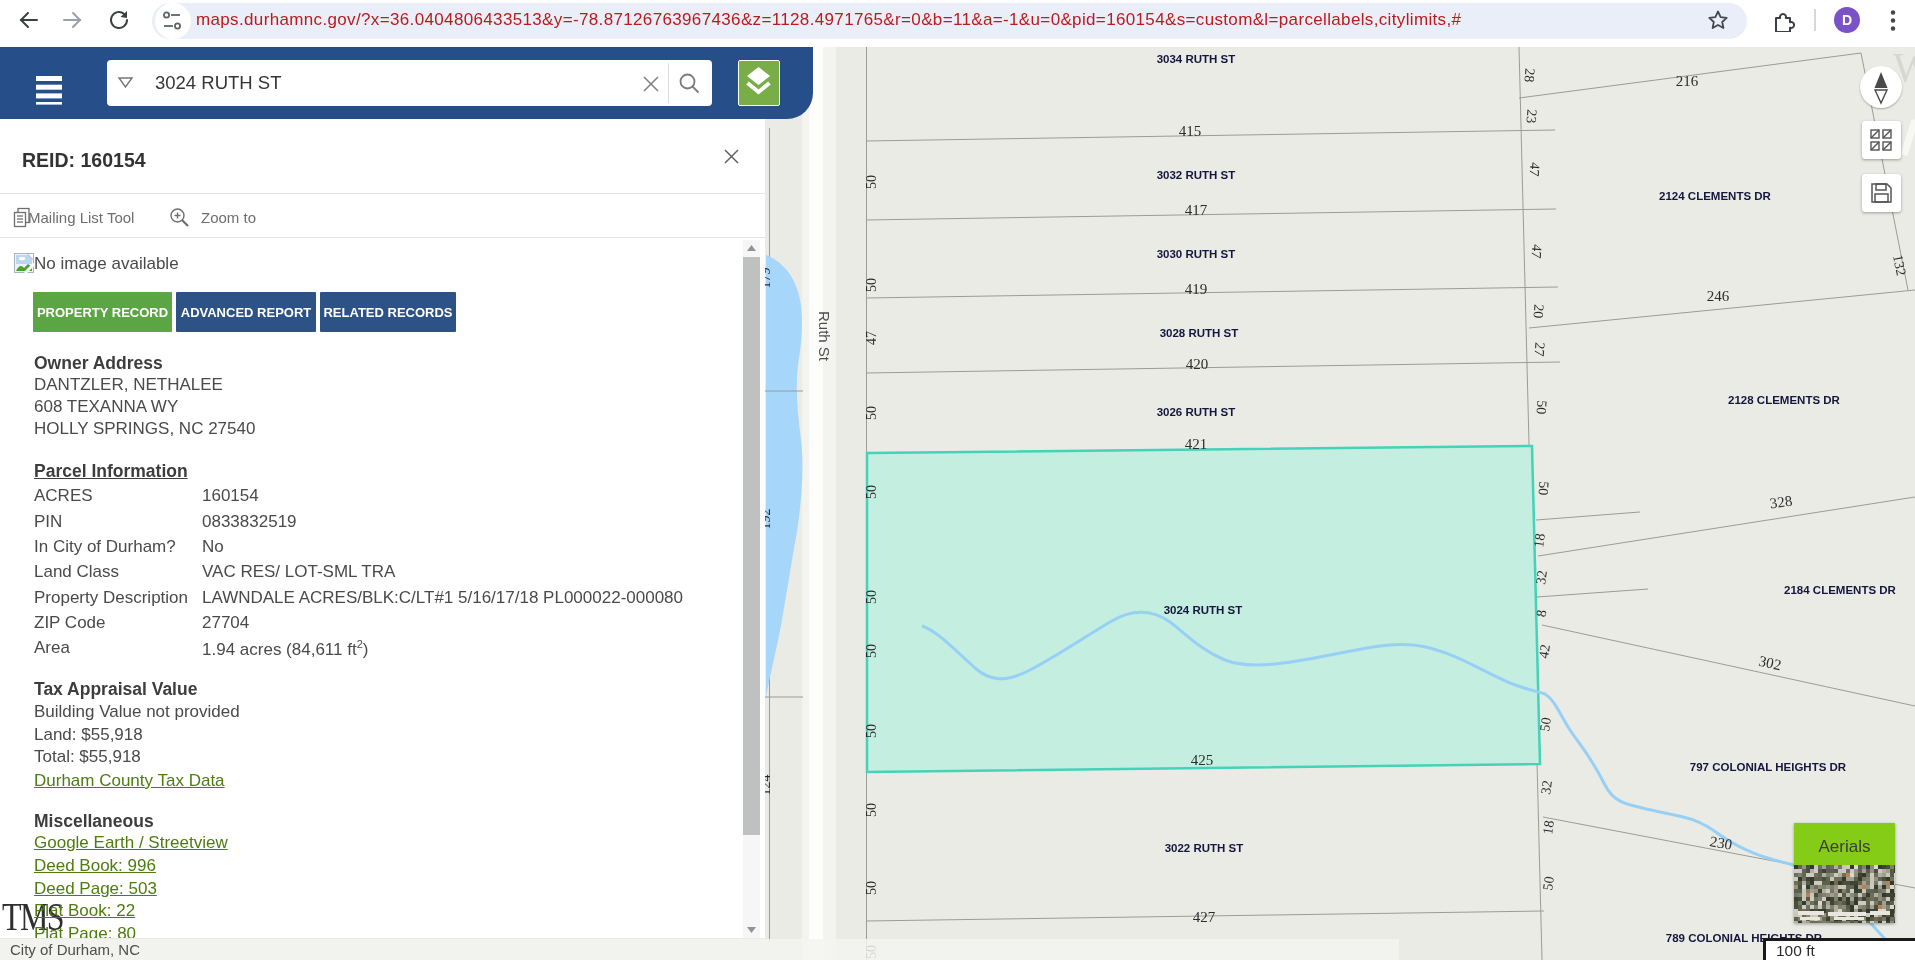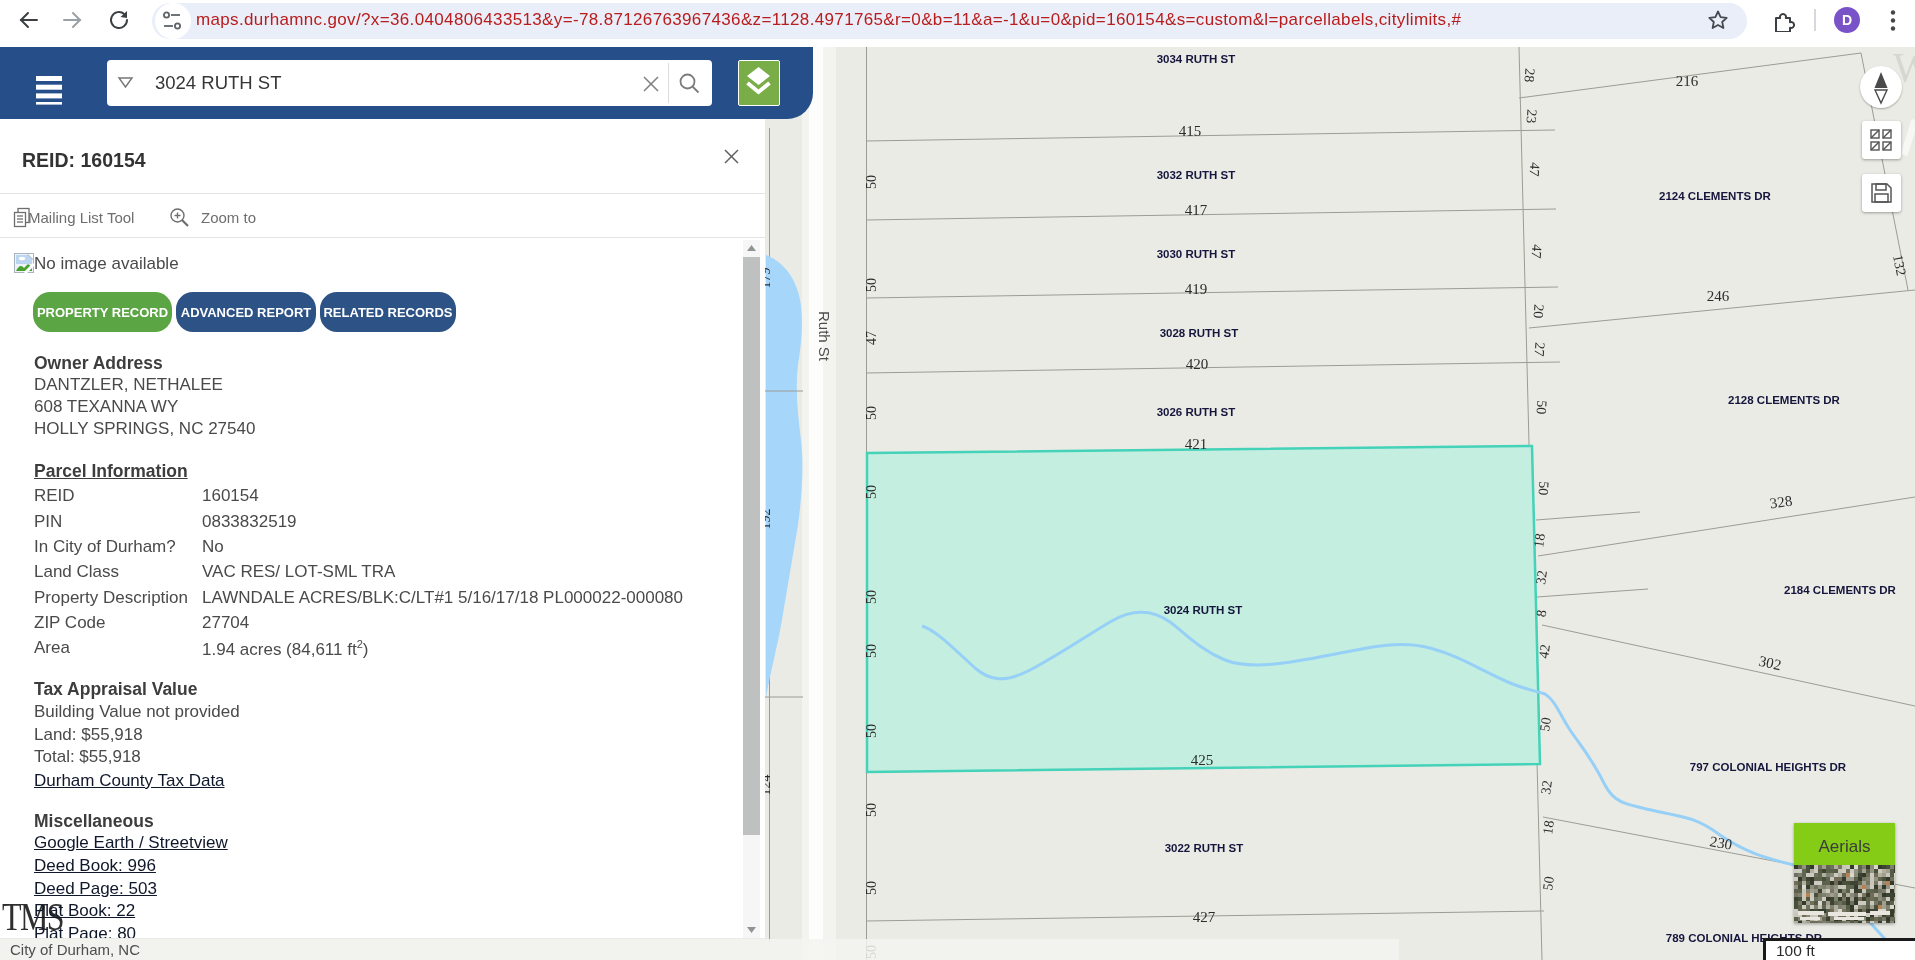--- a/index.html
+++ b/index.html
@@ -10,28 +10,28 @@
   #urltext{position:absolute;left:196px;top:10px;font-size:17px;color:#b91c1c;white-space:nowrap;letter-spacing:0.35px;}
   #appbar{position:absolute;left:0;top:47px;width:813px;height:72px;background:#264f8a;border-bottom-right-radius:26px;}
   #searchbox{position:absolute;left:107px;top:13px;width:605px;height:46px;background:#ffffff;border-radius:4px;}
   #searchtext{position:absolute;left:48px;top:12px;font-size:18.5px;color:#363636;}
   #layersbtn{position:absolute;left:738px;top:13px;width:42px;height:46px;background:#79ad47;border:1.5px solid #ffffff;box-sizing:border-box;border-radius:2px;}
   #panel{position:absolute;left:0;top:119px;width:765px;height:819px;background:#ffffff;overflow:hidden;}
   .hdiv{position:absolute;left:0;width:765px;height:1px;background:#e4e4e4;}
   .tabtxt{position:absolute;top:90px;font-size:15px;color:#6e6e6e;}
   .sechead{font-weight:bold;color:#3d3d3d;font-size:17.5px;}
   .body17{font-size:17px;color:#4a4a4a;}
-  .glink{font-size:17px;color:#0f172a;text-decoration:underline;}
+  .glink{font-size:17px;color:#4d7c0f;text-decoration:underline;}
   .prow{position:absolute;left:34px;}
   .pval{position:absolute;left:202px;}
   #tms{position:absolute;left:2px;top:774px;font-family:"Liberation Serif",serif;font-size:40px;color:#2f2f2f;letter-spacing:-2px;transform:scaleX(0.8);transform-origin:left;}
   
   #sbtrack{position:absolute;left:743px;top:121px;width:17px;height:698px;background:#f6f6f6;}
   #sbthumb{position:absolute;left:743px;top:138px;width:17px;height:578px;background:#bfc1c1;}
-  .btnrow{position:absolute;top:173px;height:40px;border-radius:17px;color:#fff;font-weight:bold;
+  .btnrow{position:absolute;top:173px;height:40px;border-radius:1px;color:#fff;font-weight:bold;
      font-size:13px;display:flex;align-items:center;justify-content:center;}
   
   .mapbtn{position:absolute;width:39px;height:38px;background:#fff;border-radius:3px;box-shadow:0 1px 3px rgba(0,0,0,.35);}
   #compass{position:absolute;left:1860px;top:66px;width:42px;height:42px;background:#fff;border-radius:21px;box-shadow:0 1px 2px rgba(0,0,0,.3);}
   #aerials{position:absolute;left:1794px;top:823px;width:101px;height:100px;background:#84cc16;box-shadow:0 1px 3px rgba(0,0,0,.35);}
   #aerlabel{position:absolute;left:0;top:0;width:101px;height:42px;display:flex;align-items:center;justify-content:center;
      font-size:17px;color:#3c3c3c;padding-top:5px;box-sizing:border-box;}
   #scalebar{position:absolute;left:1763px;top:938px;width:152px;height:22px;background:#fff;border-left:3px solid #1a1a1a;border-top:3px solid #1a1a1a;}
   #scaletxt{position:absolute;left:10px;top:1px;font-size:15.5px;color:#2a2a2a;}
   #attrib{position:absolute;left:0;top:939px;width:1399px;height:21px;background:rgba(243,243,240,0.85);}
@@ -636,21 +636,21 @@
   <div class="btnrow" style="left:33px;width:139px;background:#5ca544;">PROPERTY RECORD</div>
   <div class="btnrow" style="left:176px;width:140px;background:#2d5286;">ADVANCED REPORT</div>
   <div class="btnrow" style="left:320px;width:136px;background:#2d5286;">RELATED RECORDS</div>
 
   <div class="sechead prow" style="top:234px;">Owner Address</div>
   <div class="body17 prow" style="top:256px;">DANTZLER, NETHALEE</div>
   <div class="body17 prow" style="top:278px;">608 TEXANNA WY</div>
   <div class="body17 prow" style="top:300px;">HOLLY SPRINGS, NC 27540</div>
 
   <div class="sechead prow" style="top:342px;text-decoration:underline;">Parcel Information</div>
-  <div class="body17 prow" style="top:367px;">REID</div>
+  <div class="body17 prow" style="top:367px;">ACRES</div>
     <div class="body17 pval" style="top:367px;">160154</div>
   <div class="body17 prow" style="top:393px;">PIN</div>
     <div class="body17 pval" style="top:393px;">0833832519</div>
   <div class="body17 prow" style="top:418px;">In City of Durham?</div>
     <div class="body17 pval" style="top:418px;">No</div>
   <div class="body17 prow" style="top:443px;">Land Class</div>
     <div class="body17 pval" style="top:443px;">VAC RES/ LOT-SML TRA</div>
   <div class="body17 prow" style="top:469px;">Property Description</div>
     <div class="body17 pval" style="top:469px;">LAWNDALE ACRES/BLK:C/LT#1 5/16/17/18 PL000022-000080</div>
   <div class="body17 prow" style="top:494px;">ZIP Code</div>

